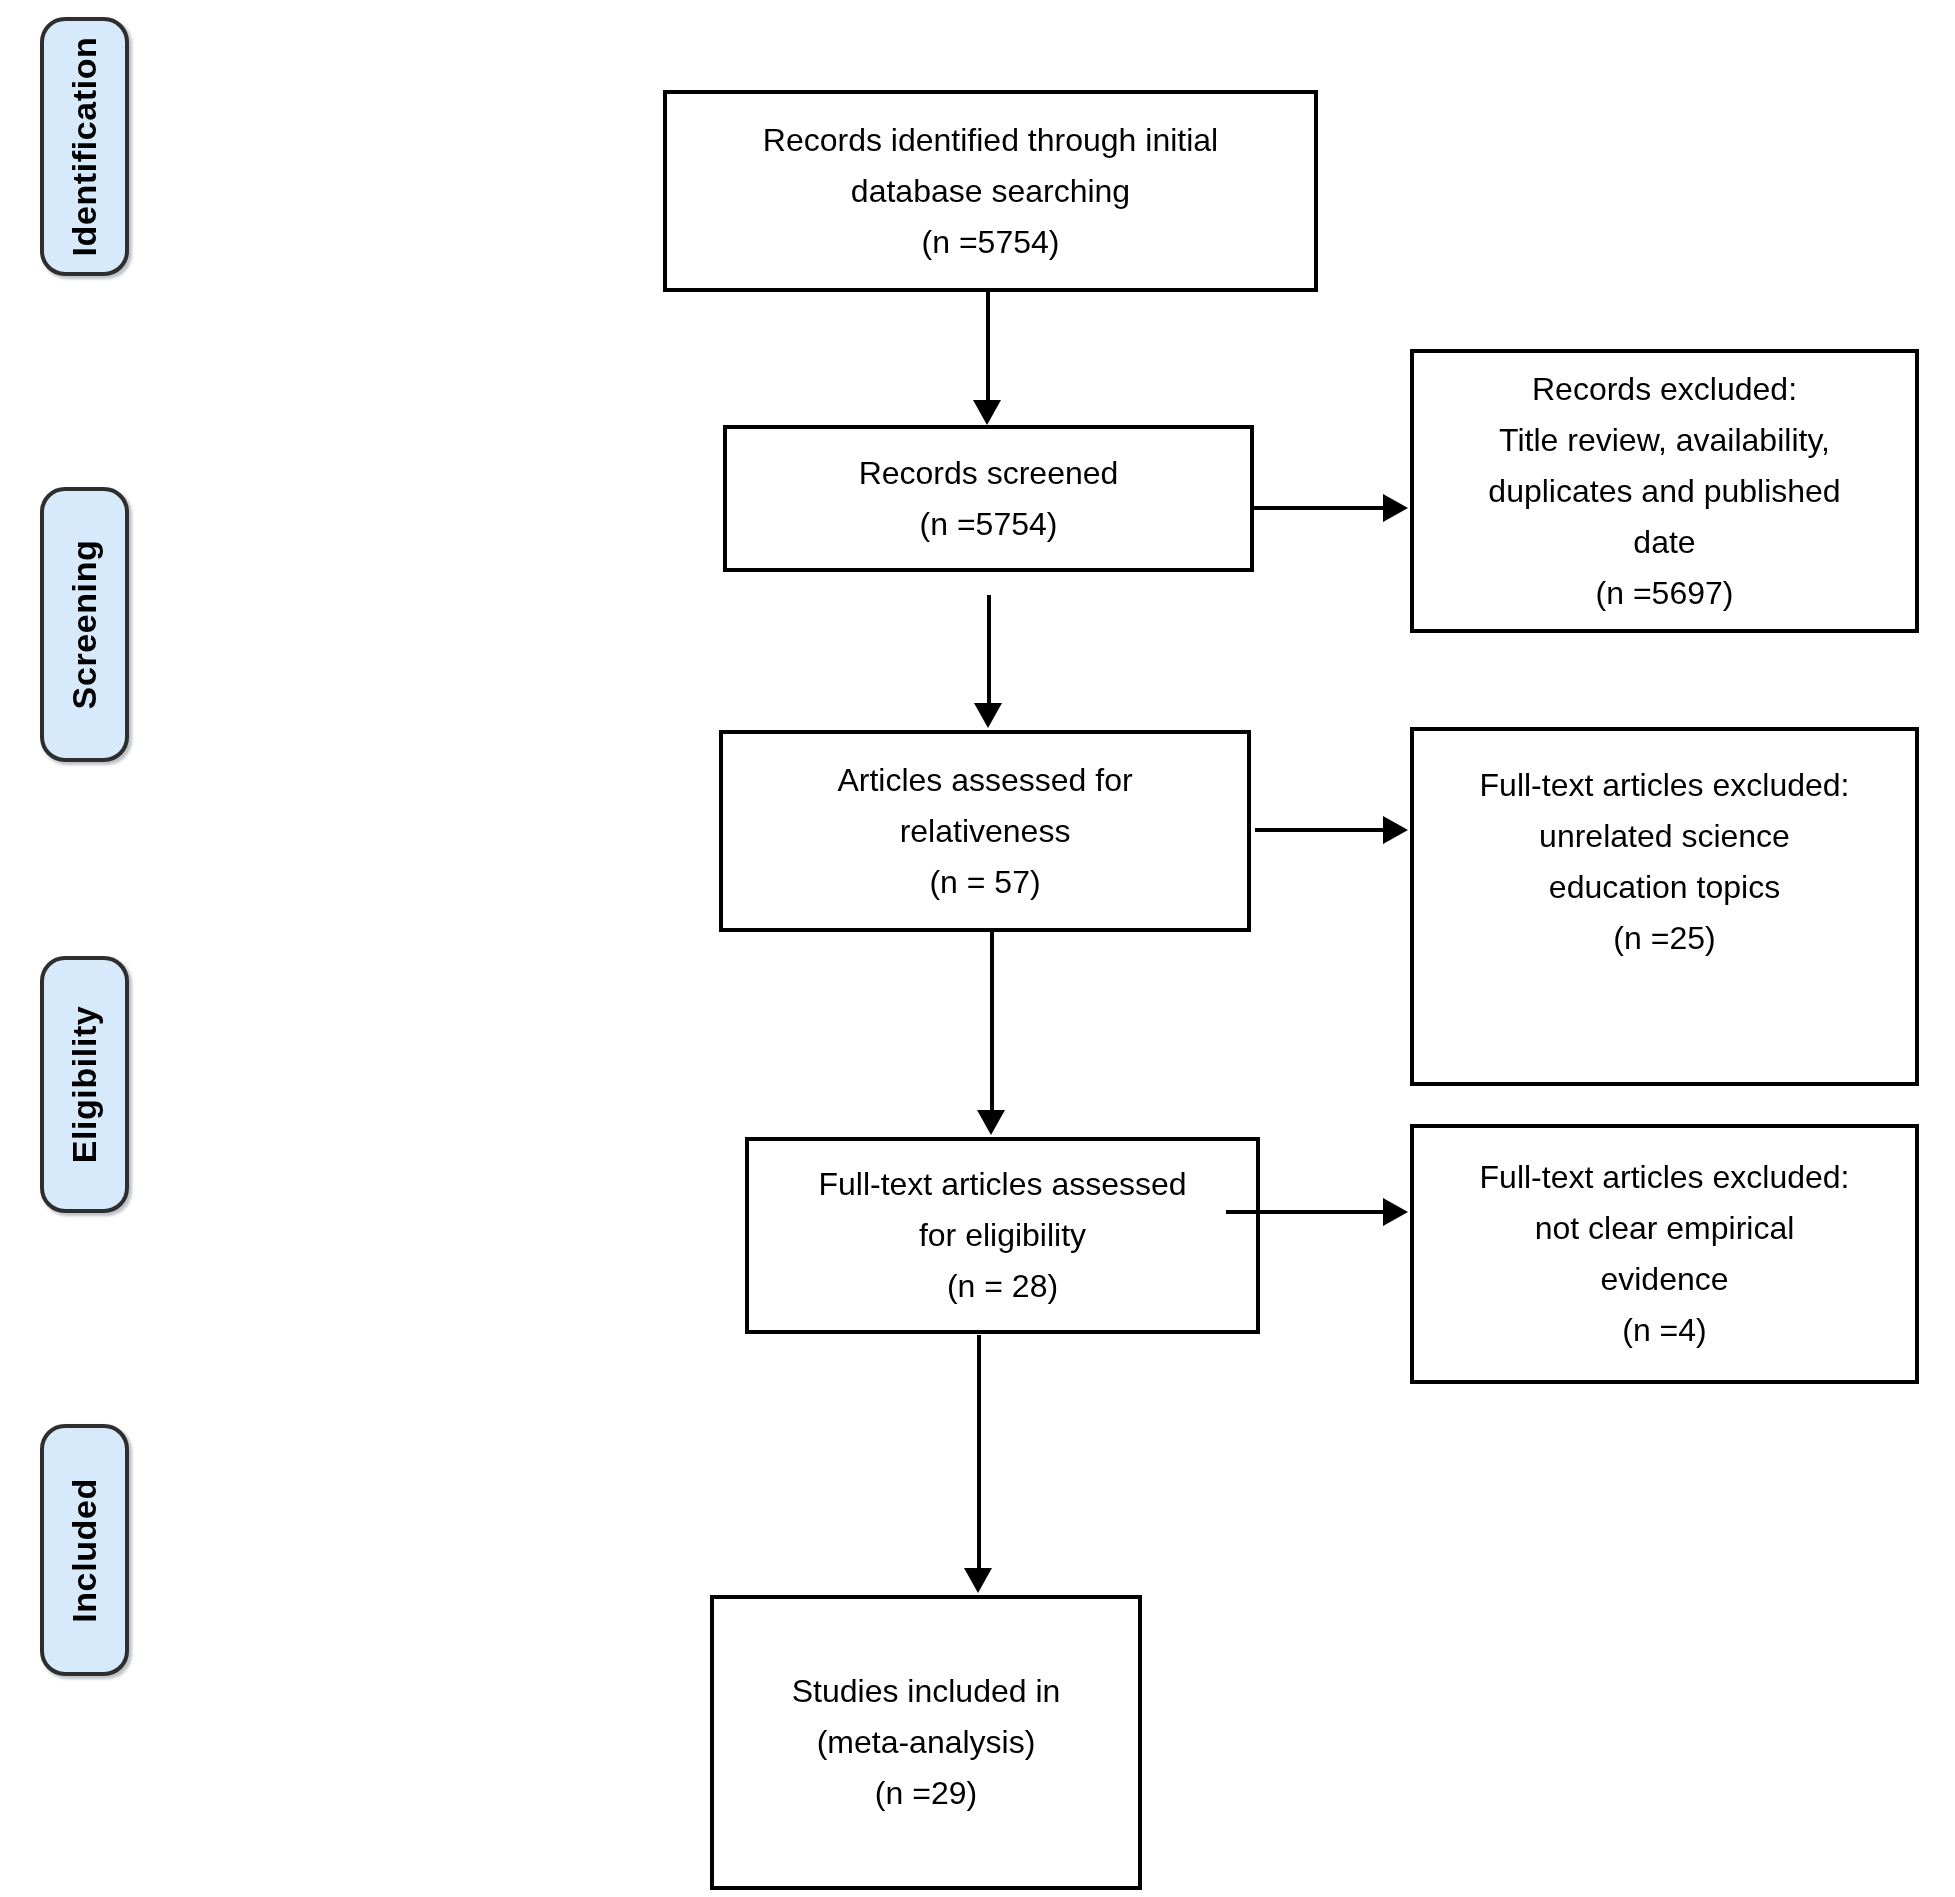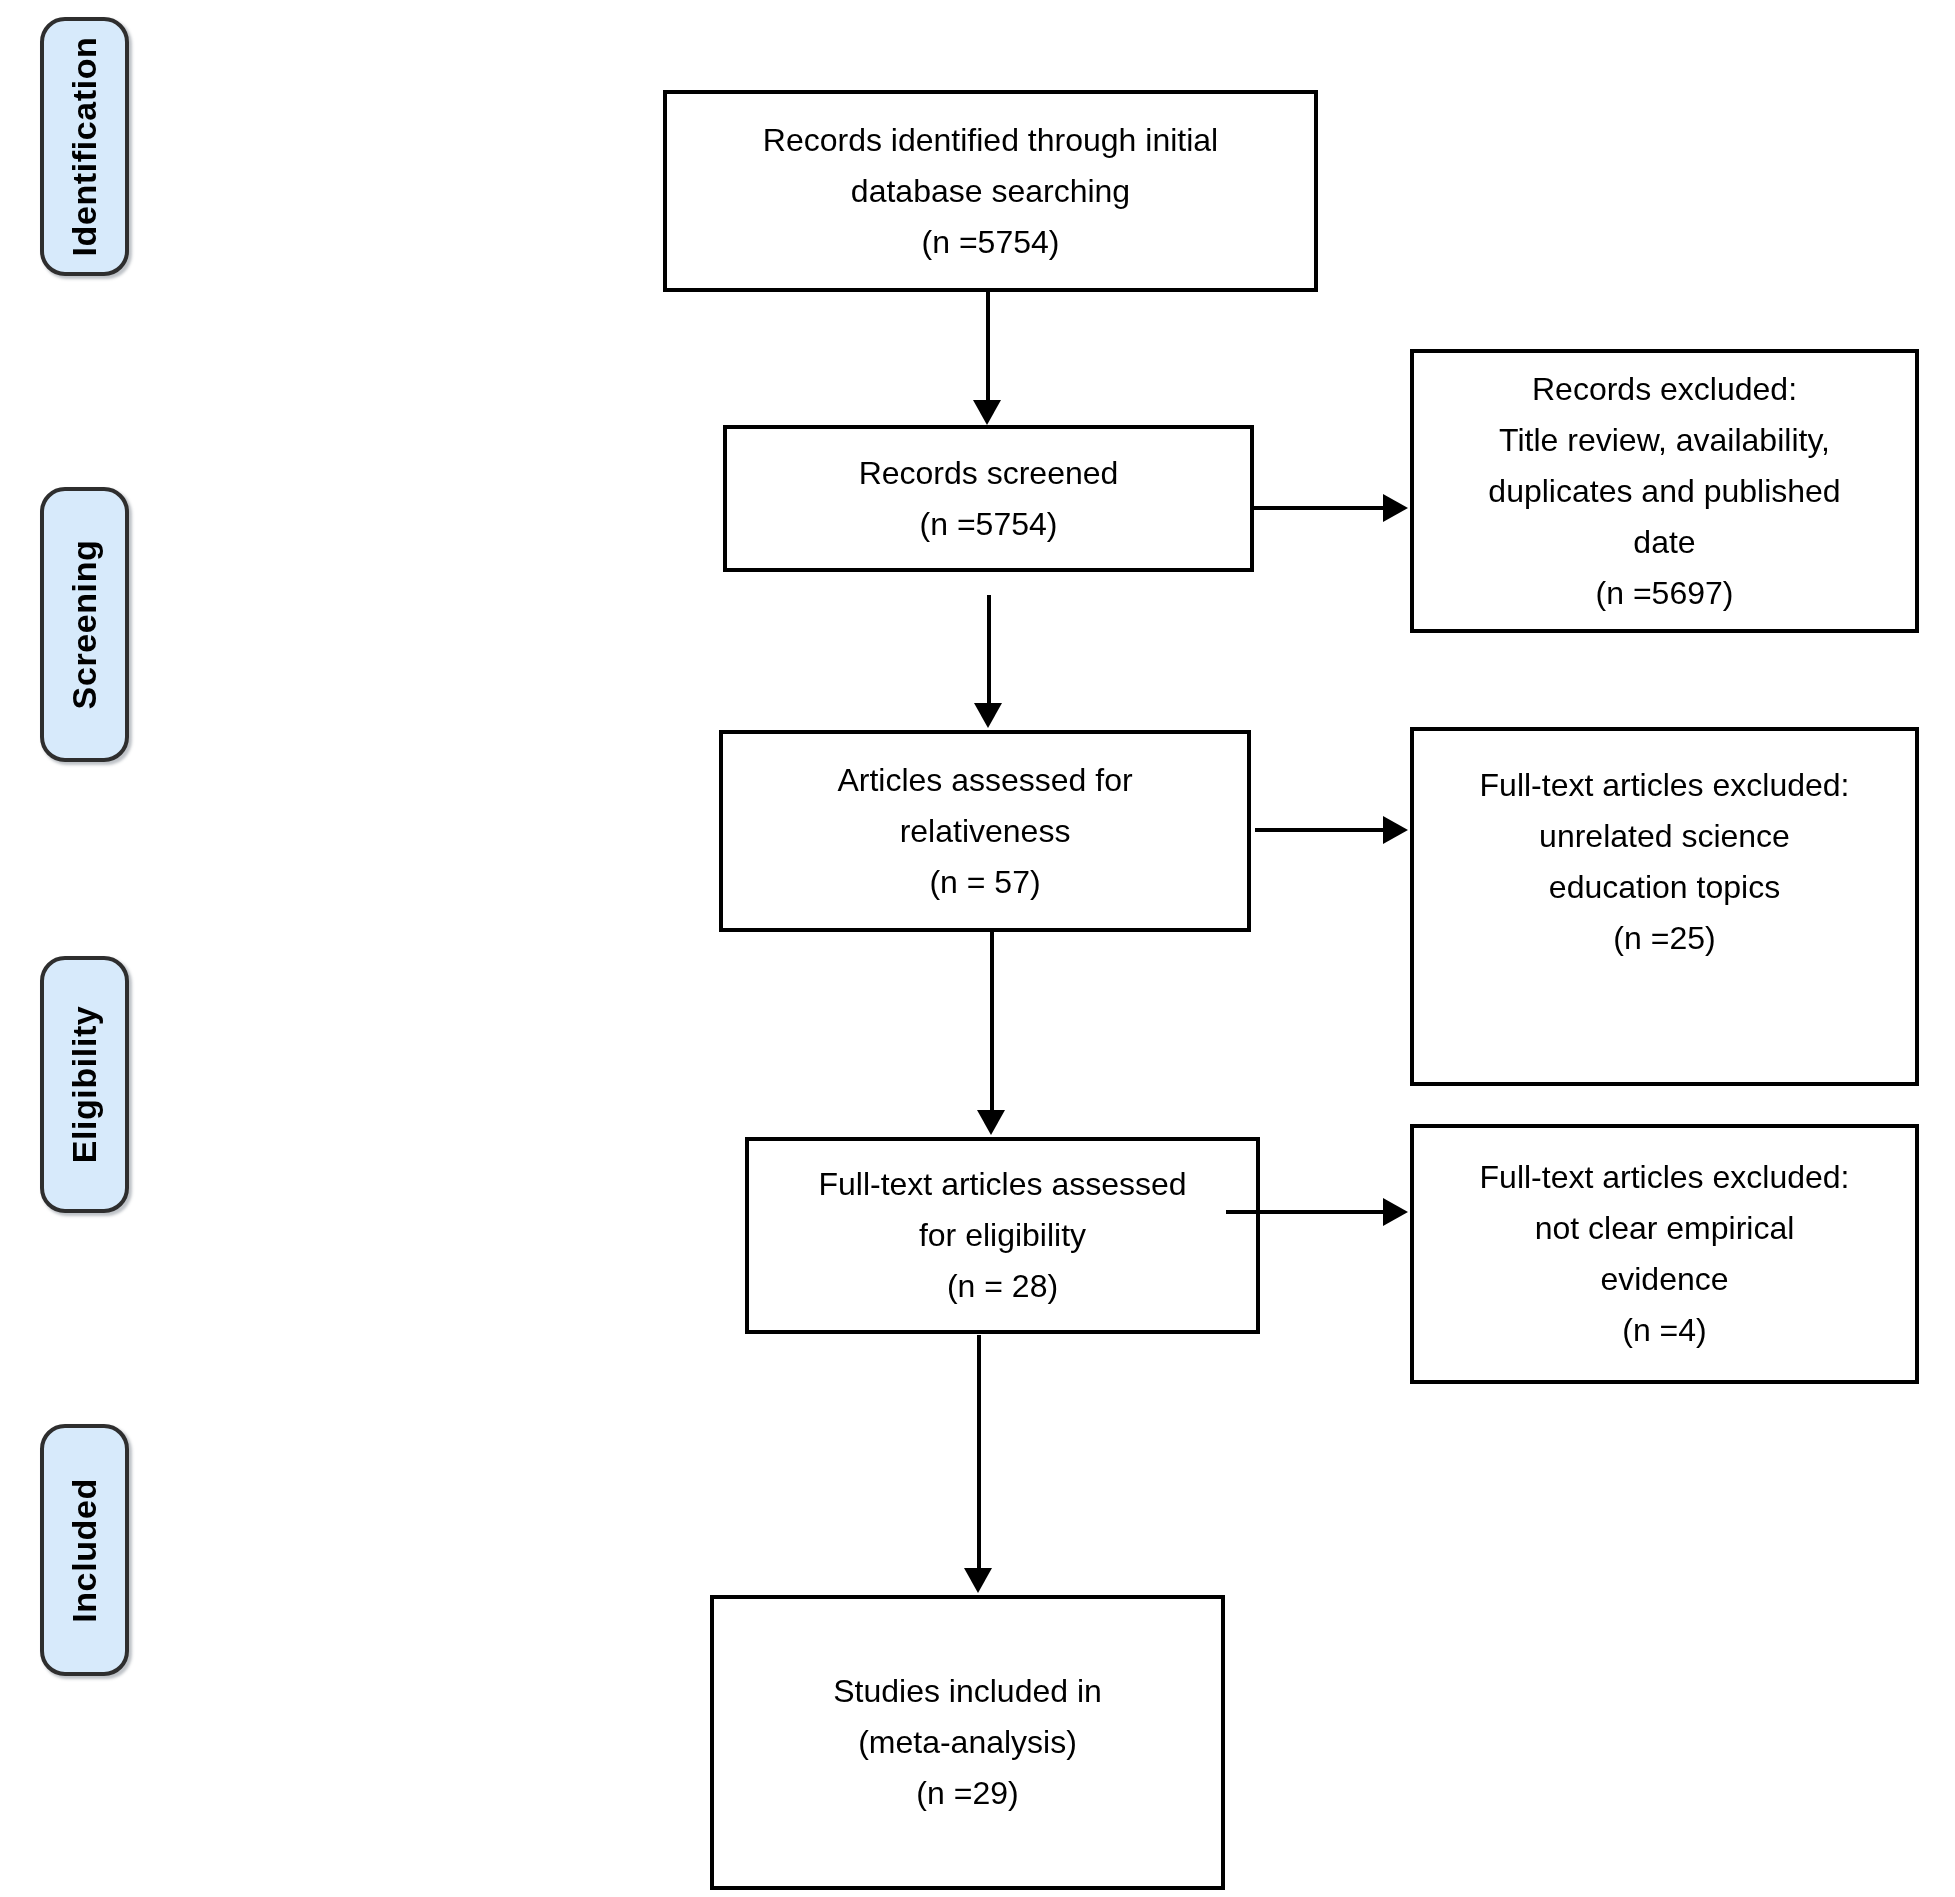--- a/index.html
+++ b/index.html
@@ -74,21 +74,21 @@
   <div>relativeness</div>
   <div>(n = 57)</div>
 </div>
 
 <div class="fbox" style="left: 745px; top: 1137px; width: 515px; height: 197px; border-color: rgb(0, 0, 0); color: rgb(0, 0, 0);">
   <div>Full-text articles assessed</div>
   <div>for eligibility</div>
   <div>(n = 28)</div>
 </div>
 
-<div class="fbox" style="left: 710px; top: 1595px; width: 515px; height: 295px; border-color: rgb(0, 0, 0); color: rgb(0, 0, 0);">
+<div class="fbox" style="left: 710px; top: 1595px; width: 432px; height: 295px; border-color: rgb(0, 0, 0); color: rgb(0, 0, 0);">
   <div>Studies included in</div>
   <div>(meta-analysis)</div>
   <div>(n =29)</div>
 </div>
 
 <div class="fbox" style="left: 1410px; top: 349px; width: 509px; height: 284px; border-color: rgb(0, 0, 0); color: rgb(0, 0, 0);">
   <div>Records excluded:</div>
   <div>Title review, availability,</div>
   <div>duplicates and published</div>
   <div>date</div>

